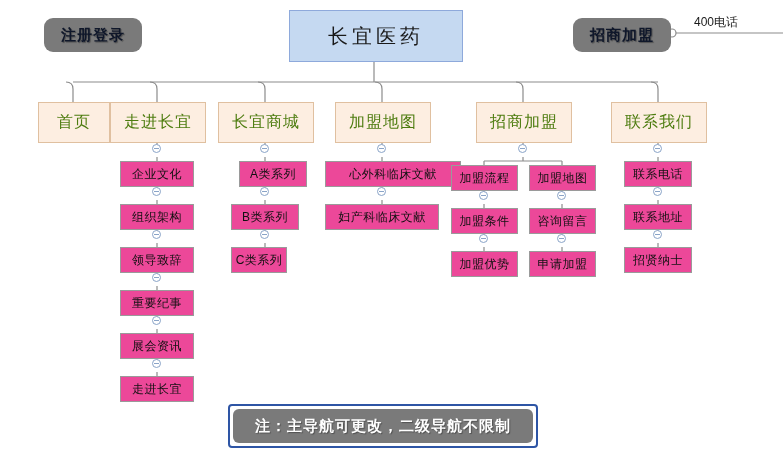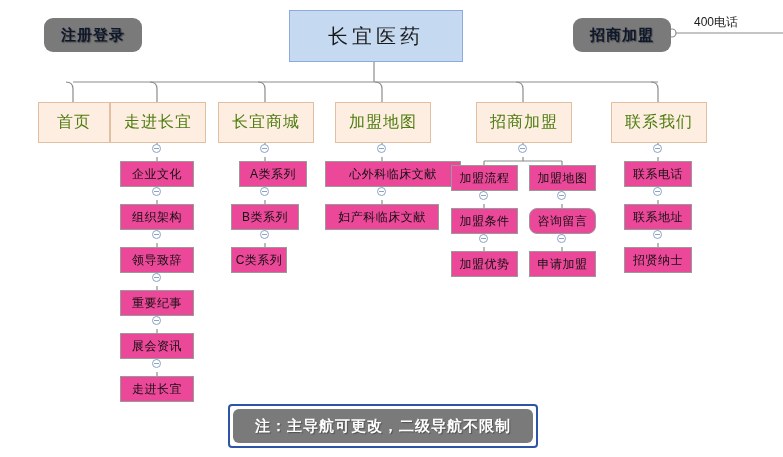--- a/index.html
+++ b/index.html
@@ -299,21 +299,21 @@
 
   <div class="lvl2" style="left:451px;top:251px;width:67px;height:26px;">
     <span>加盟优势</span>
   </div>
 
   <div class="lvl2" style="left:529px;top:165px;width:67px;height:26px;">
     <span>加盟地图</span>
   </div>
   <div class="toggle" style="left:557px;top:191px;"></div>
 
-  <div class="lvl2" style="left:529px;top:208px;width:67px;height:26px;border-radius:8px;">
+  <div class="lvl2" style="left:529px;top:208px;width:67px;height:26px;">
     <span>咨询留言</span>
   </div>
   <div class="toggle" style="left:557px;top:234px;"></div>
 
   <div class="lvl2" style="left:529px;top:251px;width:67px;height:26px;">
     <span>申请加盟</span>
   </div>
 
   <div class="lvl2" style="left:624px;top:161px;width:68px;height:26px;">
     <span>联系电话</span>

